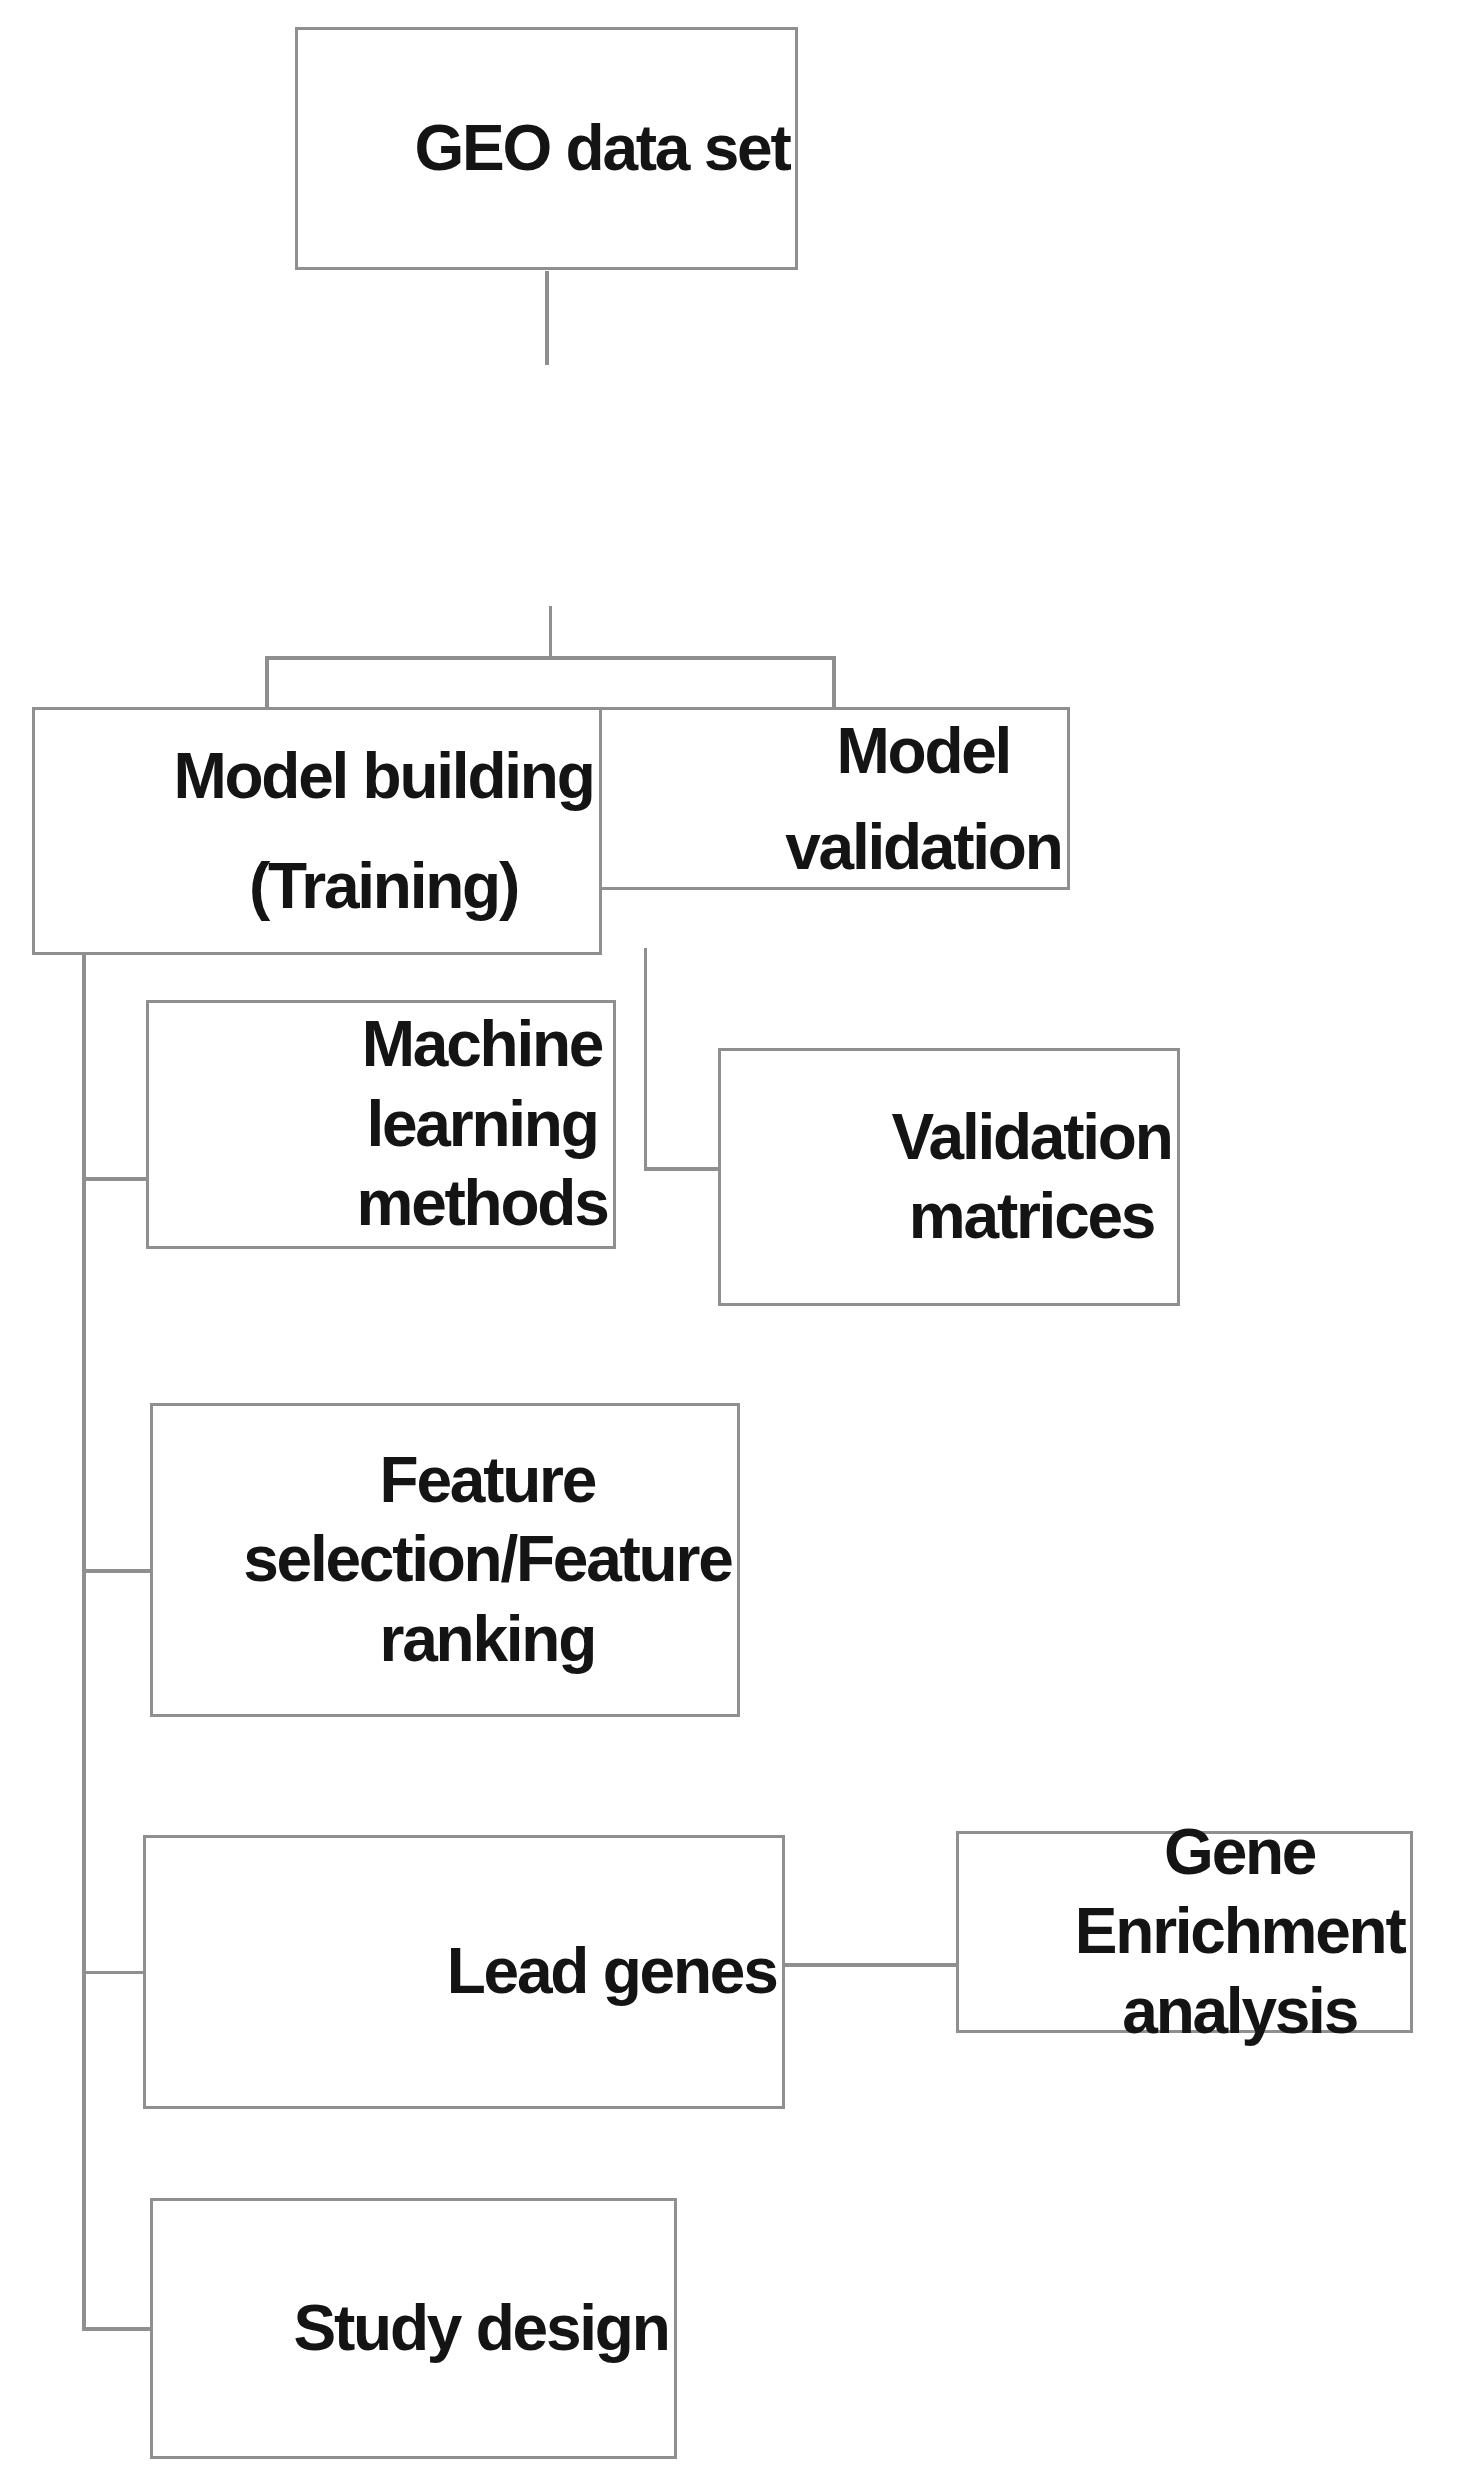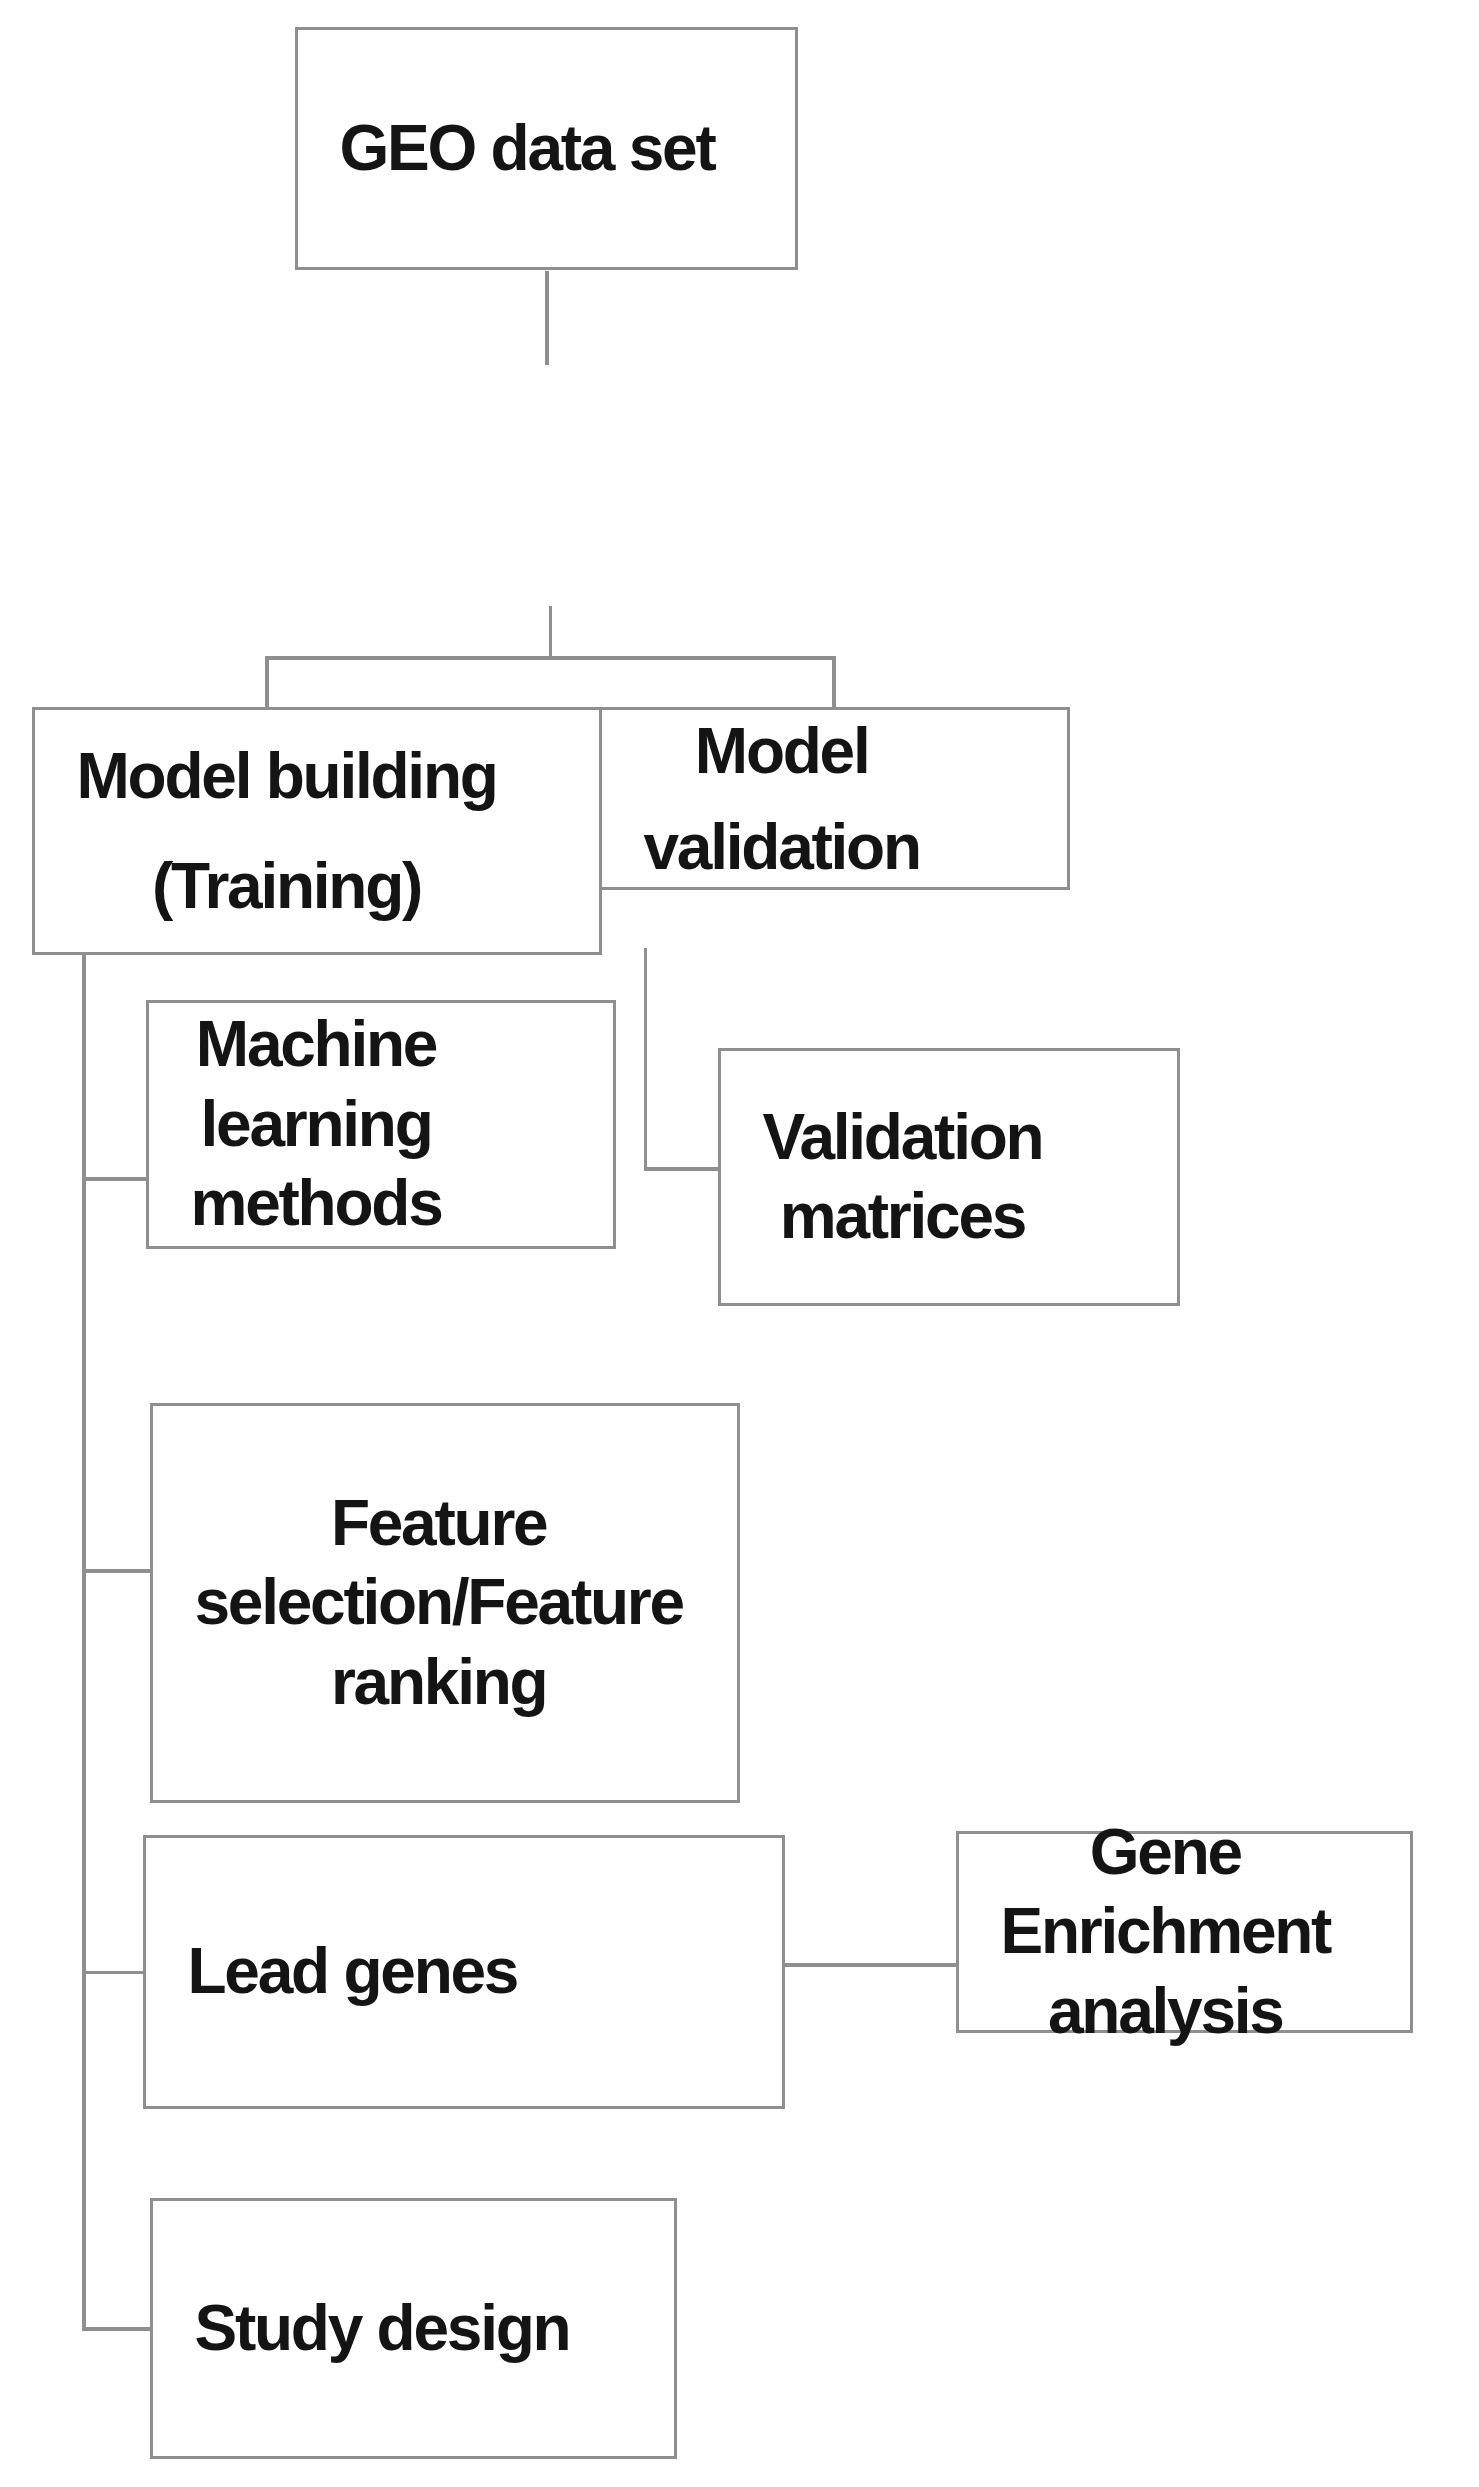--- a/index.html
+++ b/index.html
@@ -28,21 +28,21 @@
     stroke-width:4;
     shape-rendering:crispEdges;
   }
   .node{
     position:absolute;
     box-sizing:border-box;
     background:var(--fill);
     border:3.7px solid var(--border);
     display:flex;
     align-items:center;
-    justify-content:flex-start;
+    justify-content:flex-end;
     text-align:center;
     padding-left:36px;
   }
   .label{
     display:block;
     white-space:pre-line;
     font-weight:bold;
     font-size:64px;
     line-height:1.24;
     letter-spacing:-0.035em;
@@ -96,21 +96,21 @@
     <span class="label">Machine
 learning
 methods</span>
   </div>
 
   <div class="node" style="left:718px;top:1048px;width:462px;height:258px">
     <span class="label">Validation
 matrices</span>
   </div>
 
-  <div class="node" style="left:150px;top:1403px;width:590px;height:400px">
+  <div class="node" style="left:150px;top:1403px;width:590px;height:314px">
     <span class="label">Feature
 selection/Feature
 ranking</span>
   </div>
 
   <div class="node" style="left:143px;top:1835px;width:642px;height:274px">
     <span class="label">Lead genes</span>
   </div>
 
   <div class="node" style="left:956px;top:1831px;width:457px;height:202px">

